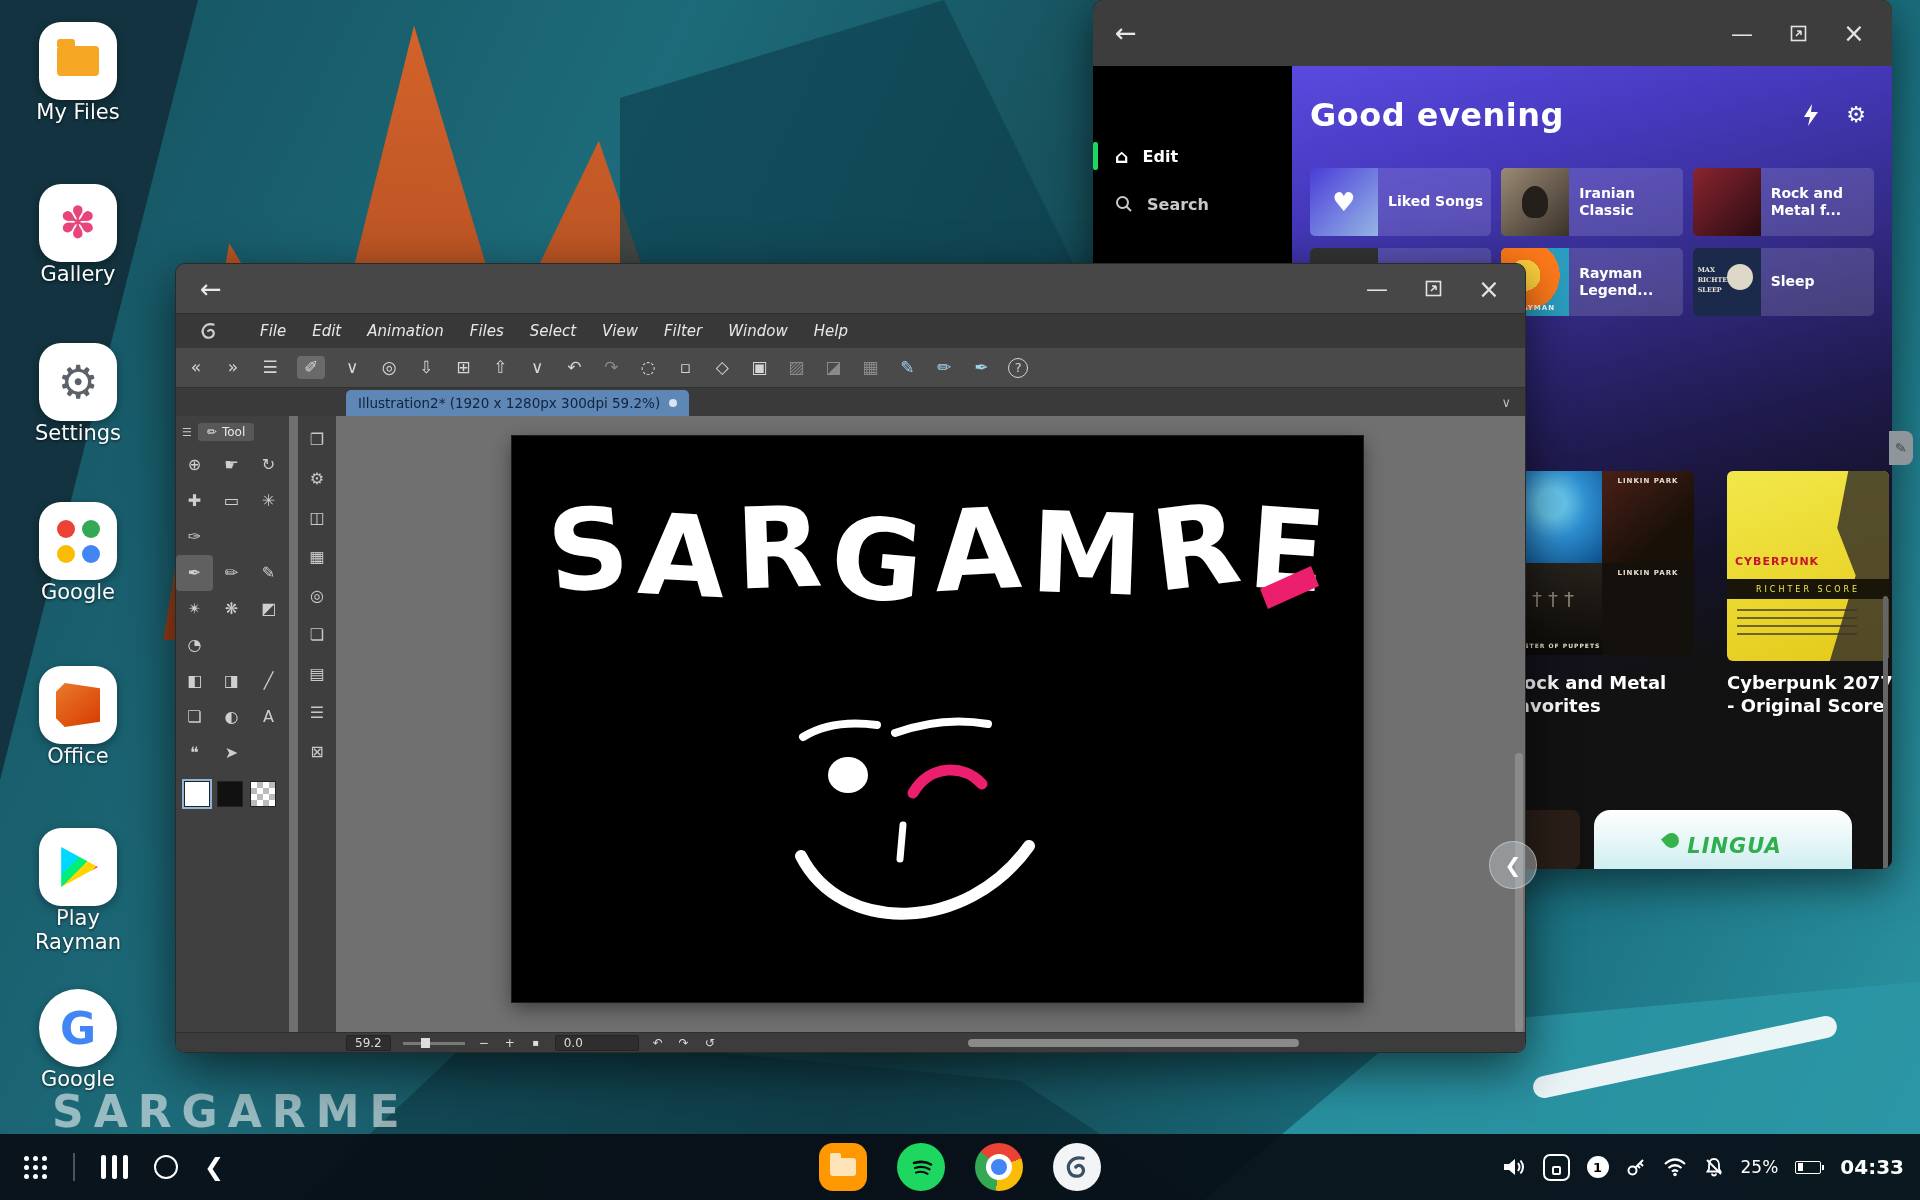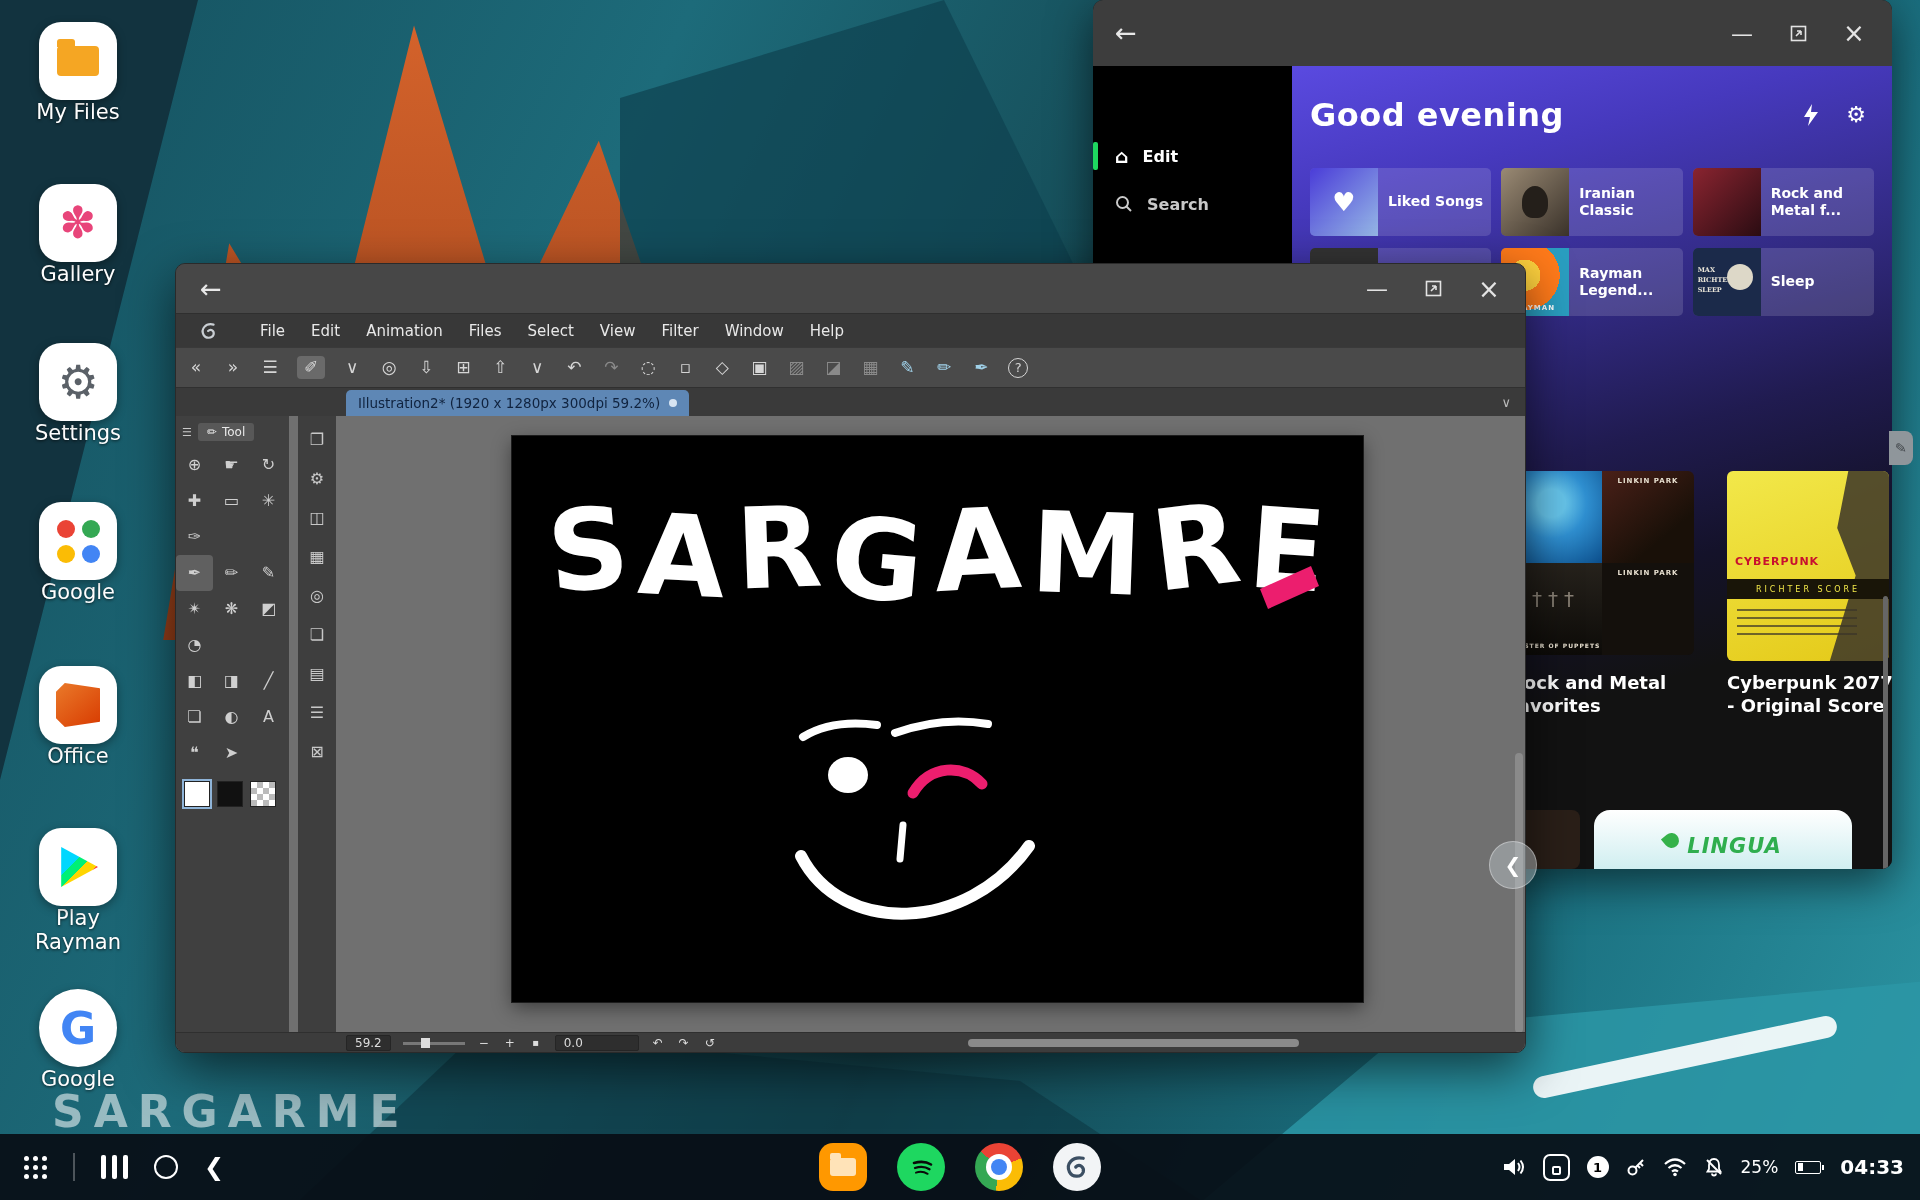--- a/index.html
+++ b/index.html
@@ -108,21 +108,21 @@
   .spen-tab{position:absolute;left:1889px;top:431px;width:24px;height:34px;background:#8f969b;
     border-radius:0 8px 8px 0;z-index:6;display:flex;align-items:center;justify-content:center;cursor:pointer;}
   .spen-tab span{color:#43484c;font-size:14px;transform:rotate(40deg);}
 
   
   .pt-win{position:absolute;left:175px;top:263px;width:1351px;height:790px;border-radius:10px;overflow:hidden;
     background:#484848;box-shadow:0 16px 50px rgba(0,0,0,.6);z-index:10;border:1px solid #2a2a2a;}
   .pt-title{height:49px;background:#474747;display:flex;align-items:center;padding:0 8px 0 24px;}
   .pt-menu{height:34px;background:#383838;display:flex;align-items:center;gap:26px;padding-left:22px;
     color:#e8e8e8;font-size:15px;border-top:1px solid #2f2f2f;}
-  .pt-menu span{cursor:pointer;}
+  .pt-menu span{cursor:pointer;font-style:italic;}
   .csp-logo{width:22px;height:22px;margin-right:14px;flex:none;}
   .pt-toolbar{height:40px;background:#4a4a4a;display:flex;align-items:center;gap:17px;padding-left:10px;
     color:#d5d5d5;font-size:17px;border-top:1px solid #3a3a3a;}
   .pt-toolbar .icon{cursor:pointer;min-width:20px;text-align:center;line-height:1;}
   .icon.sel{background:#6a6a6a;border-radius:4px;padding:3px 7px;}
   .icon.dim{color:#8a8a8a;}
   .icon.blue{color:#9fd0e8;}
   .icon.ring{border:1.5px solid #d5d5d5;border-radius:50%;width:20px;height:20px;line-height:17px;font-size:13px;}
   .pt-tabbar{height:29px;background:#3a3a3a;display:flex;align-items:flex-end;padding-left:170px;border-top:1px solid #303030;}
   .pt-tab{background:#5e87b5;color:#10233f;font-size:13.5px;padding:5px 12px;border-radius:5px 5px 0 0;

